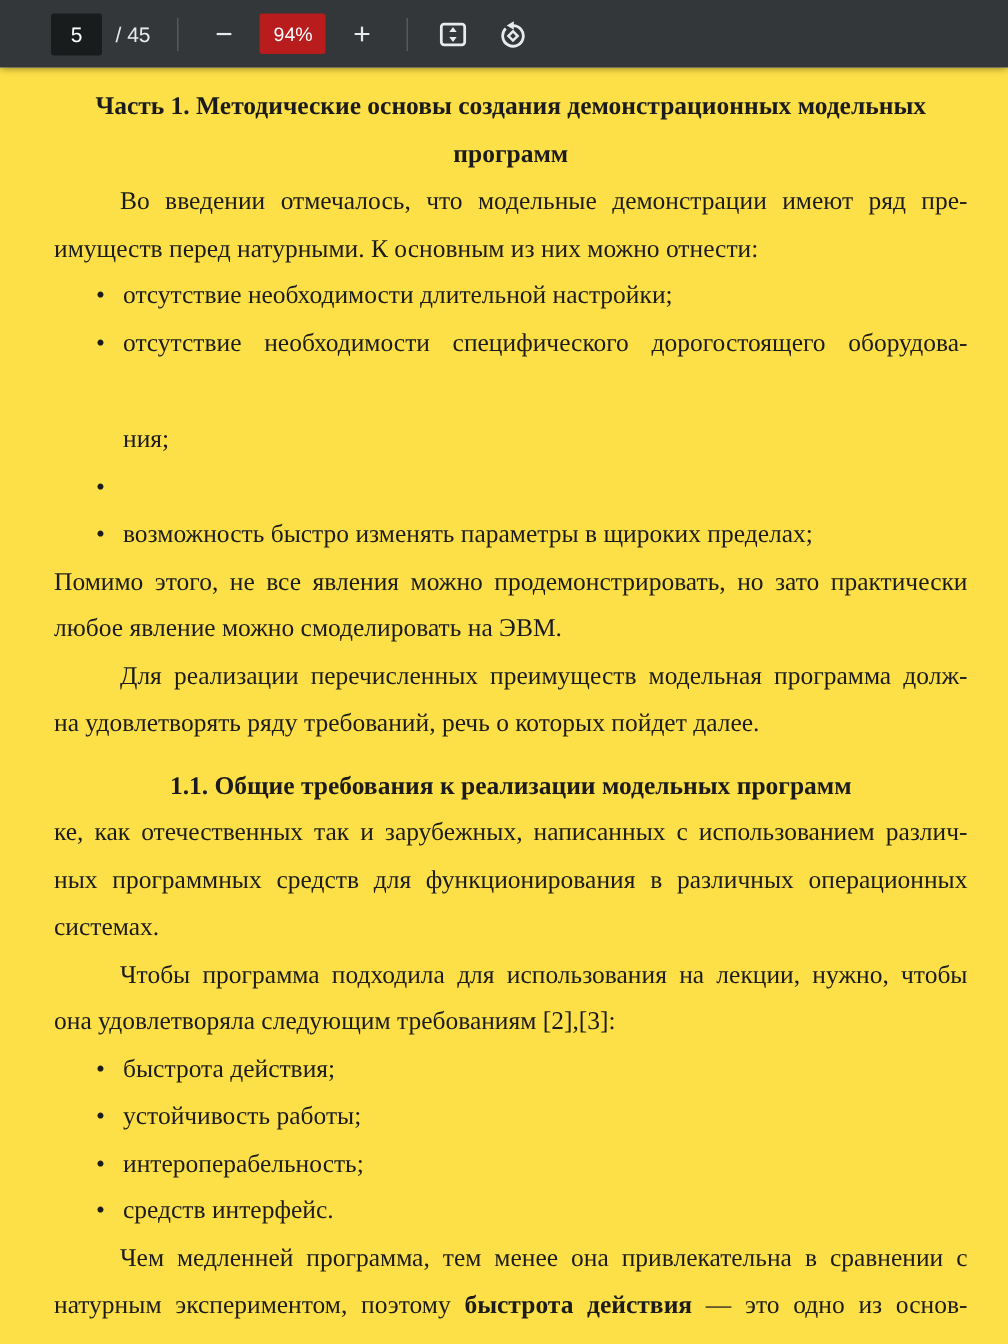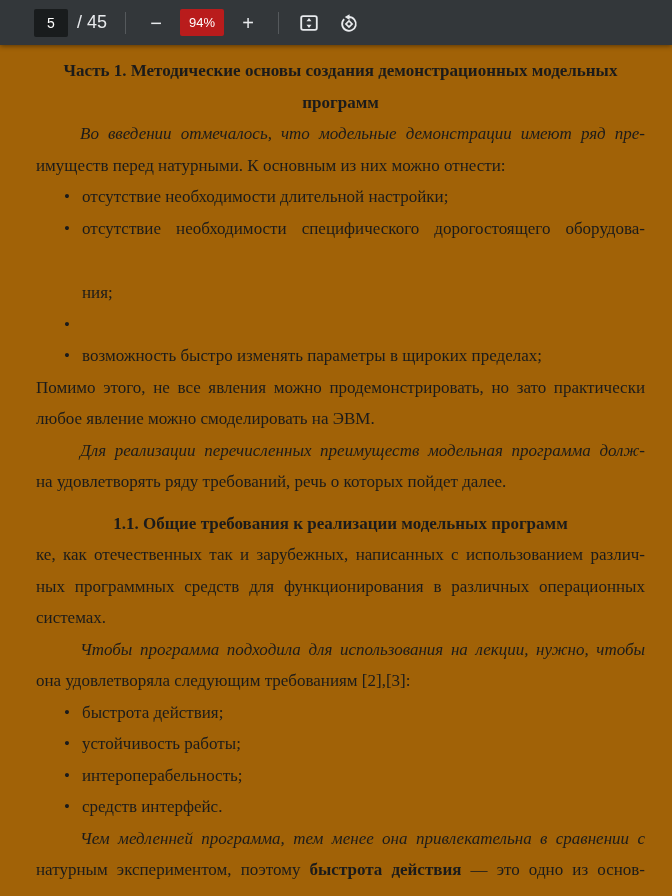--- a/index.html
+++ b/index.html
@@ -12,42 +12,42 @@
     height:45px;background:#33373a;display:flex;align-items:center;
     padding-left:34px;box-sizing:border-box;position:relative;z-index:2;
     box-shadow:0 1px 5px rgba(0,0,0,.45);
     font-family:"Liberation Sans","DejaVu Sans",sans-serif;
   }
   .page-input{
     width:30px;height:26px;background:#191c1d;border:none;border-radius:2px;
     color:#ffffff;text-align:center;font-size:14px;outline:none;
     font-family:"Liberation Sans",sans-serif;
   }
-  .page-total{color:#e8eaed;font-size:18px;margin-left:9px;white-space:nowrap;}
+  .page-total{color:#e8eaed;font-size:14px;margin-left:9px;white-space:nowrap;}
   .tb-sep{width:1px;height:22px;background:#55595c;margin:0 18px;}
   .tb-btn{
     background:transparent;border:none;color:#e8eaed;cursor:pointer;
     display:flex;align-items:center;justify-content:center;
     width:24px;height:28px;padding:0;font-size:20px;line-height:1;
     font-family:"Liberation Sans",sans-serif;
   }
   .zoom-box{
     background:#b91c1c;color:#ffffff;border-radius:2px;font-size:13px;
     padding:6px 9px;margin:0 12px;white-space:nowrap;
   }
   .icon-btn{margin-right:16px;}
   
   .doc{
-    box-sizing:border-box;width:672px;height:851px;background:#a16207;
+    box-sizing:border-box;width:672px;height:851px;background:#fde047;
     padding:10px 27px 0 36px;color:#1b1b1b;font-size:17px;
   }
   .ln{line-height:31.5px;min-height:31.5px;}
   .bold{font-weight:bold;}
   .center{text-align:center;}
-  .ind{text-indent:44px;font-style:italic;}
+  .ind{text-indent:44px;}
   .j{text-align:justify;text-align-last:justify;}
   .sp{margin-top:10px;}
   .bullet{position:relative;padding-left:46px;}
   .bullet .dot{position:absolute;left:28px;top:0;}
   .cont{padding-left:46px;margin-top:33px;}
 </style>
 </head>
 <body>
 
 <div class="toolbar">

